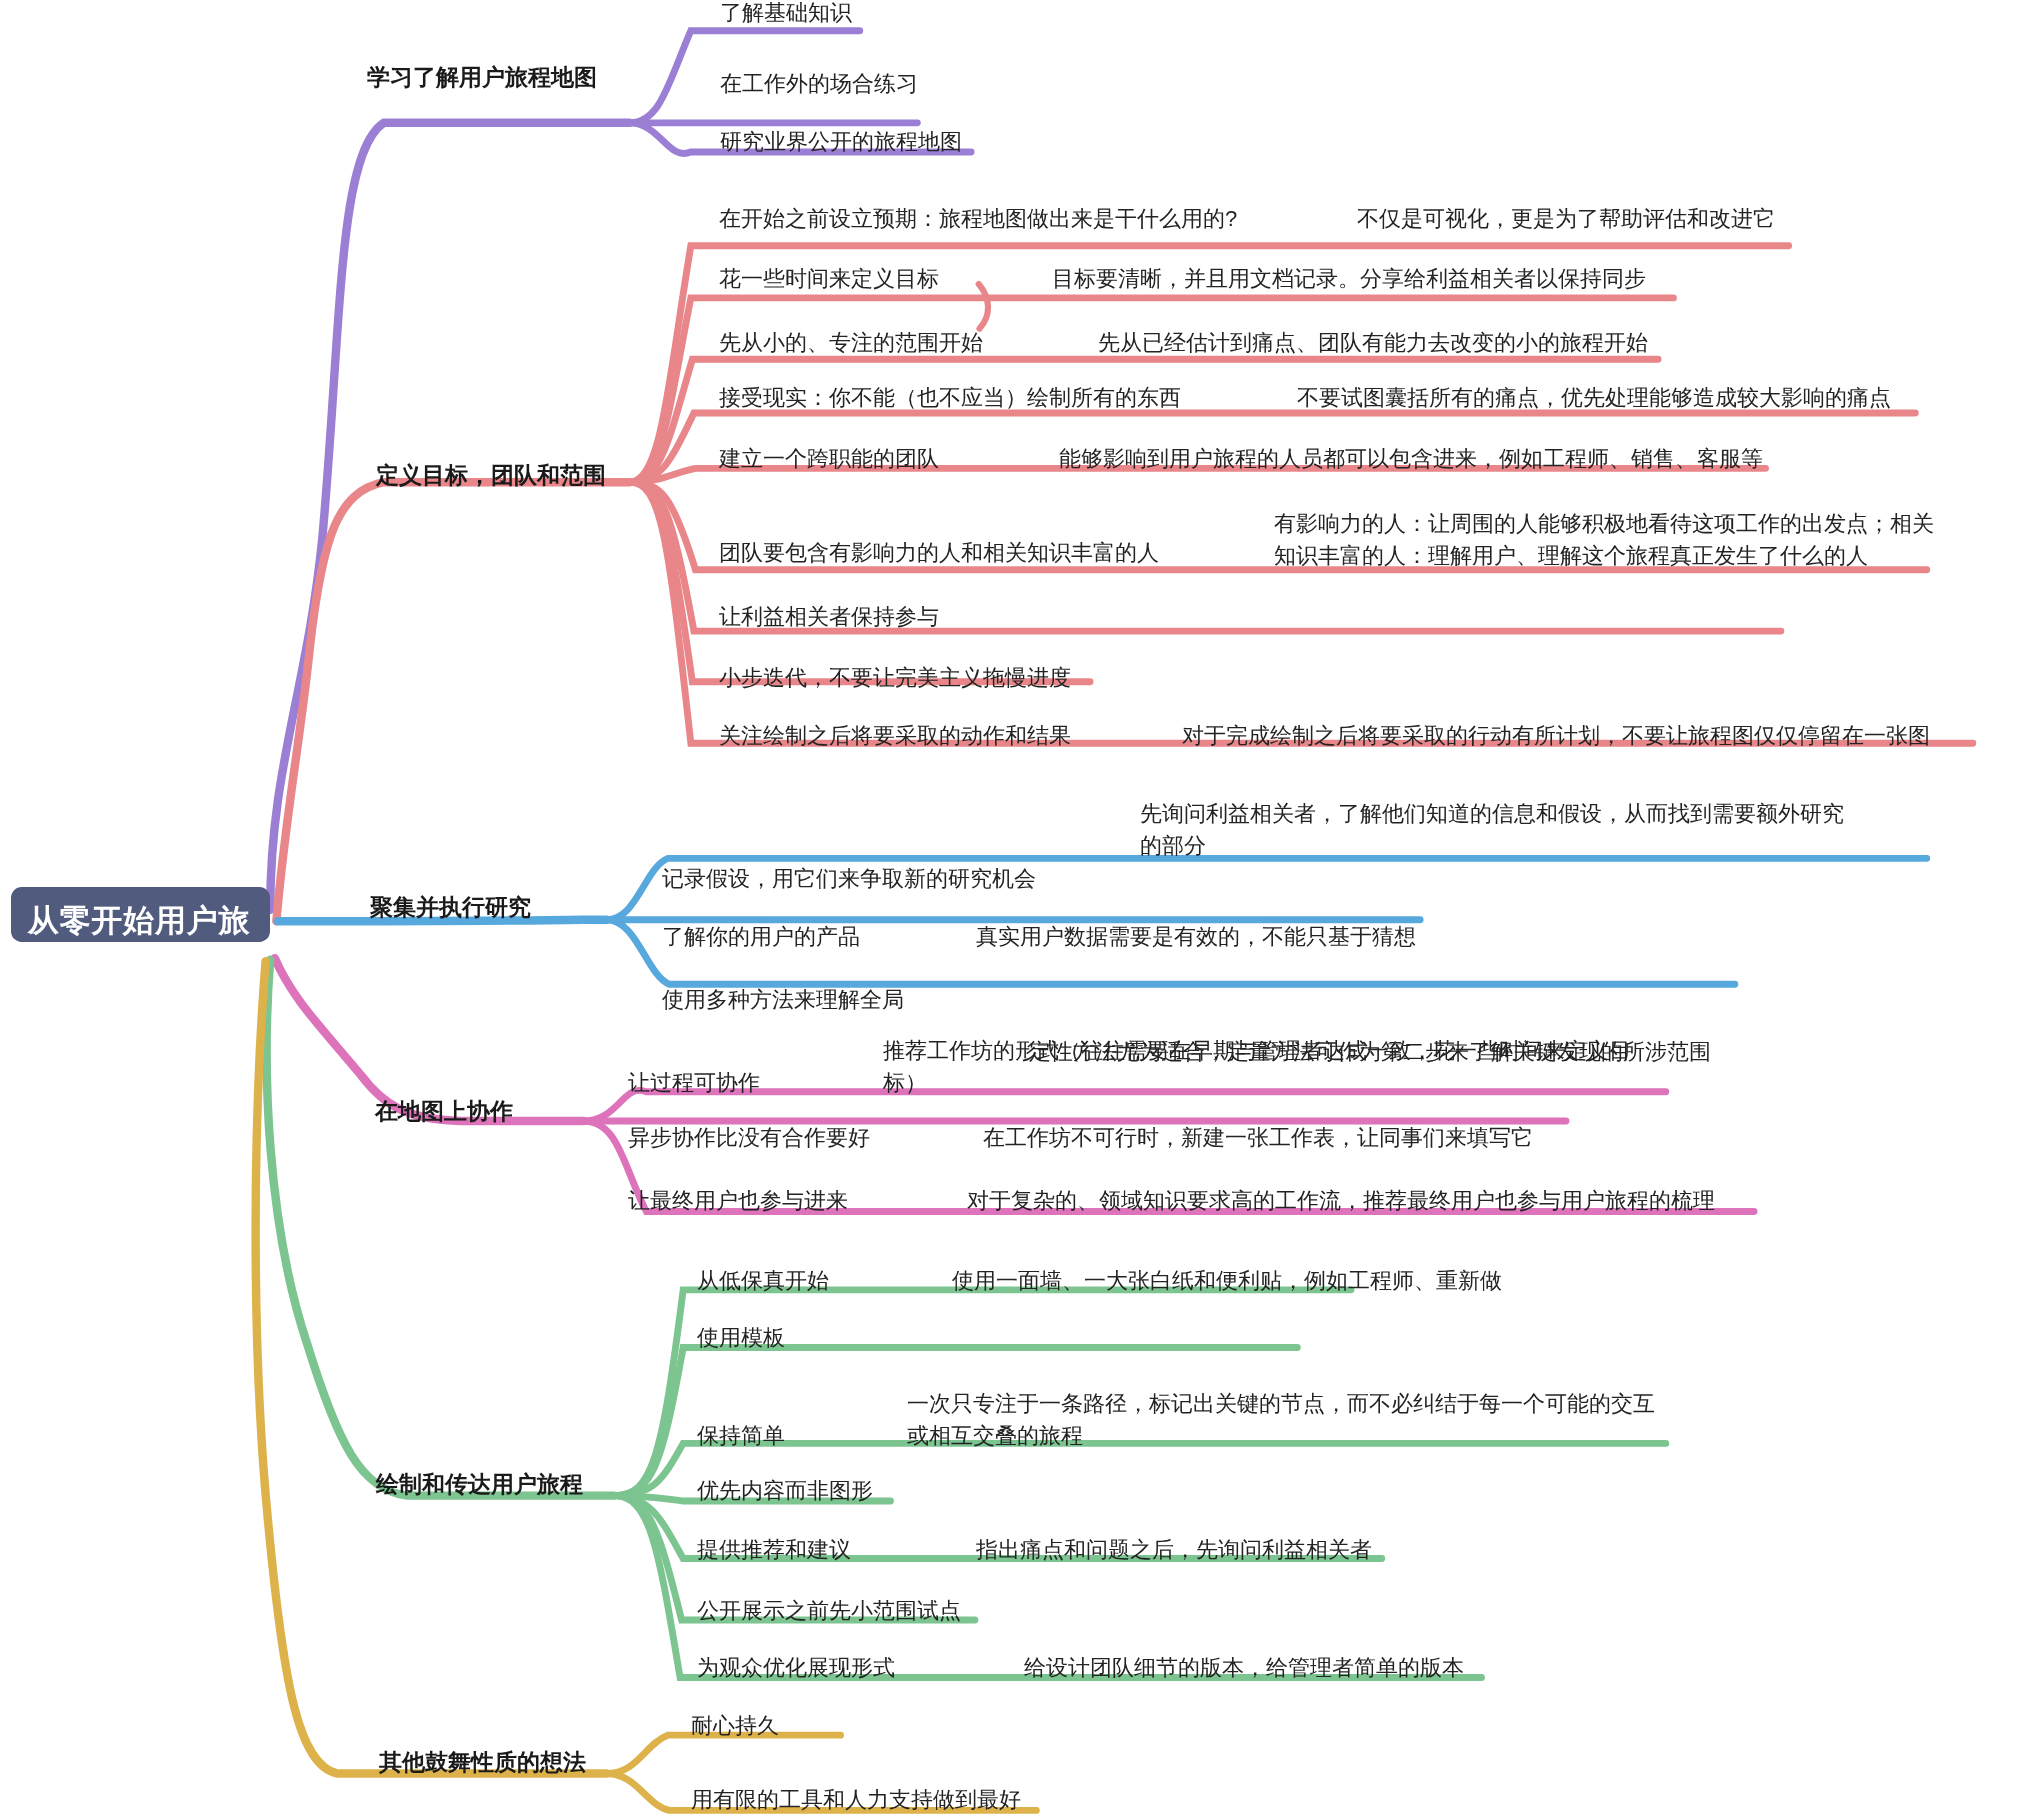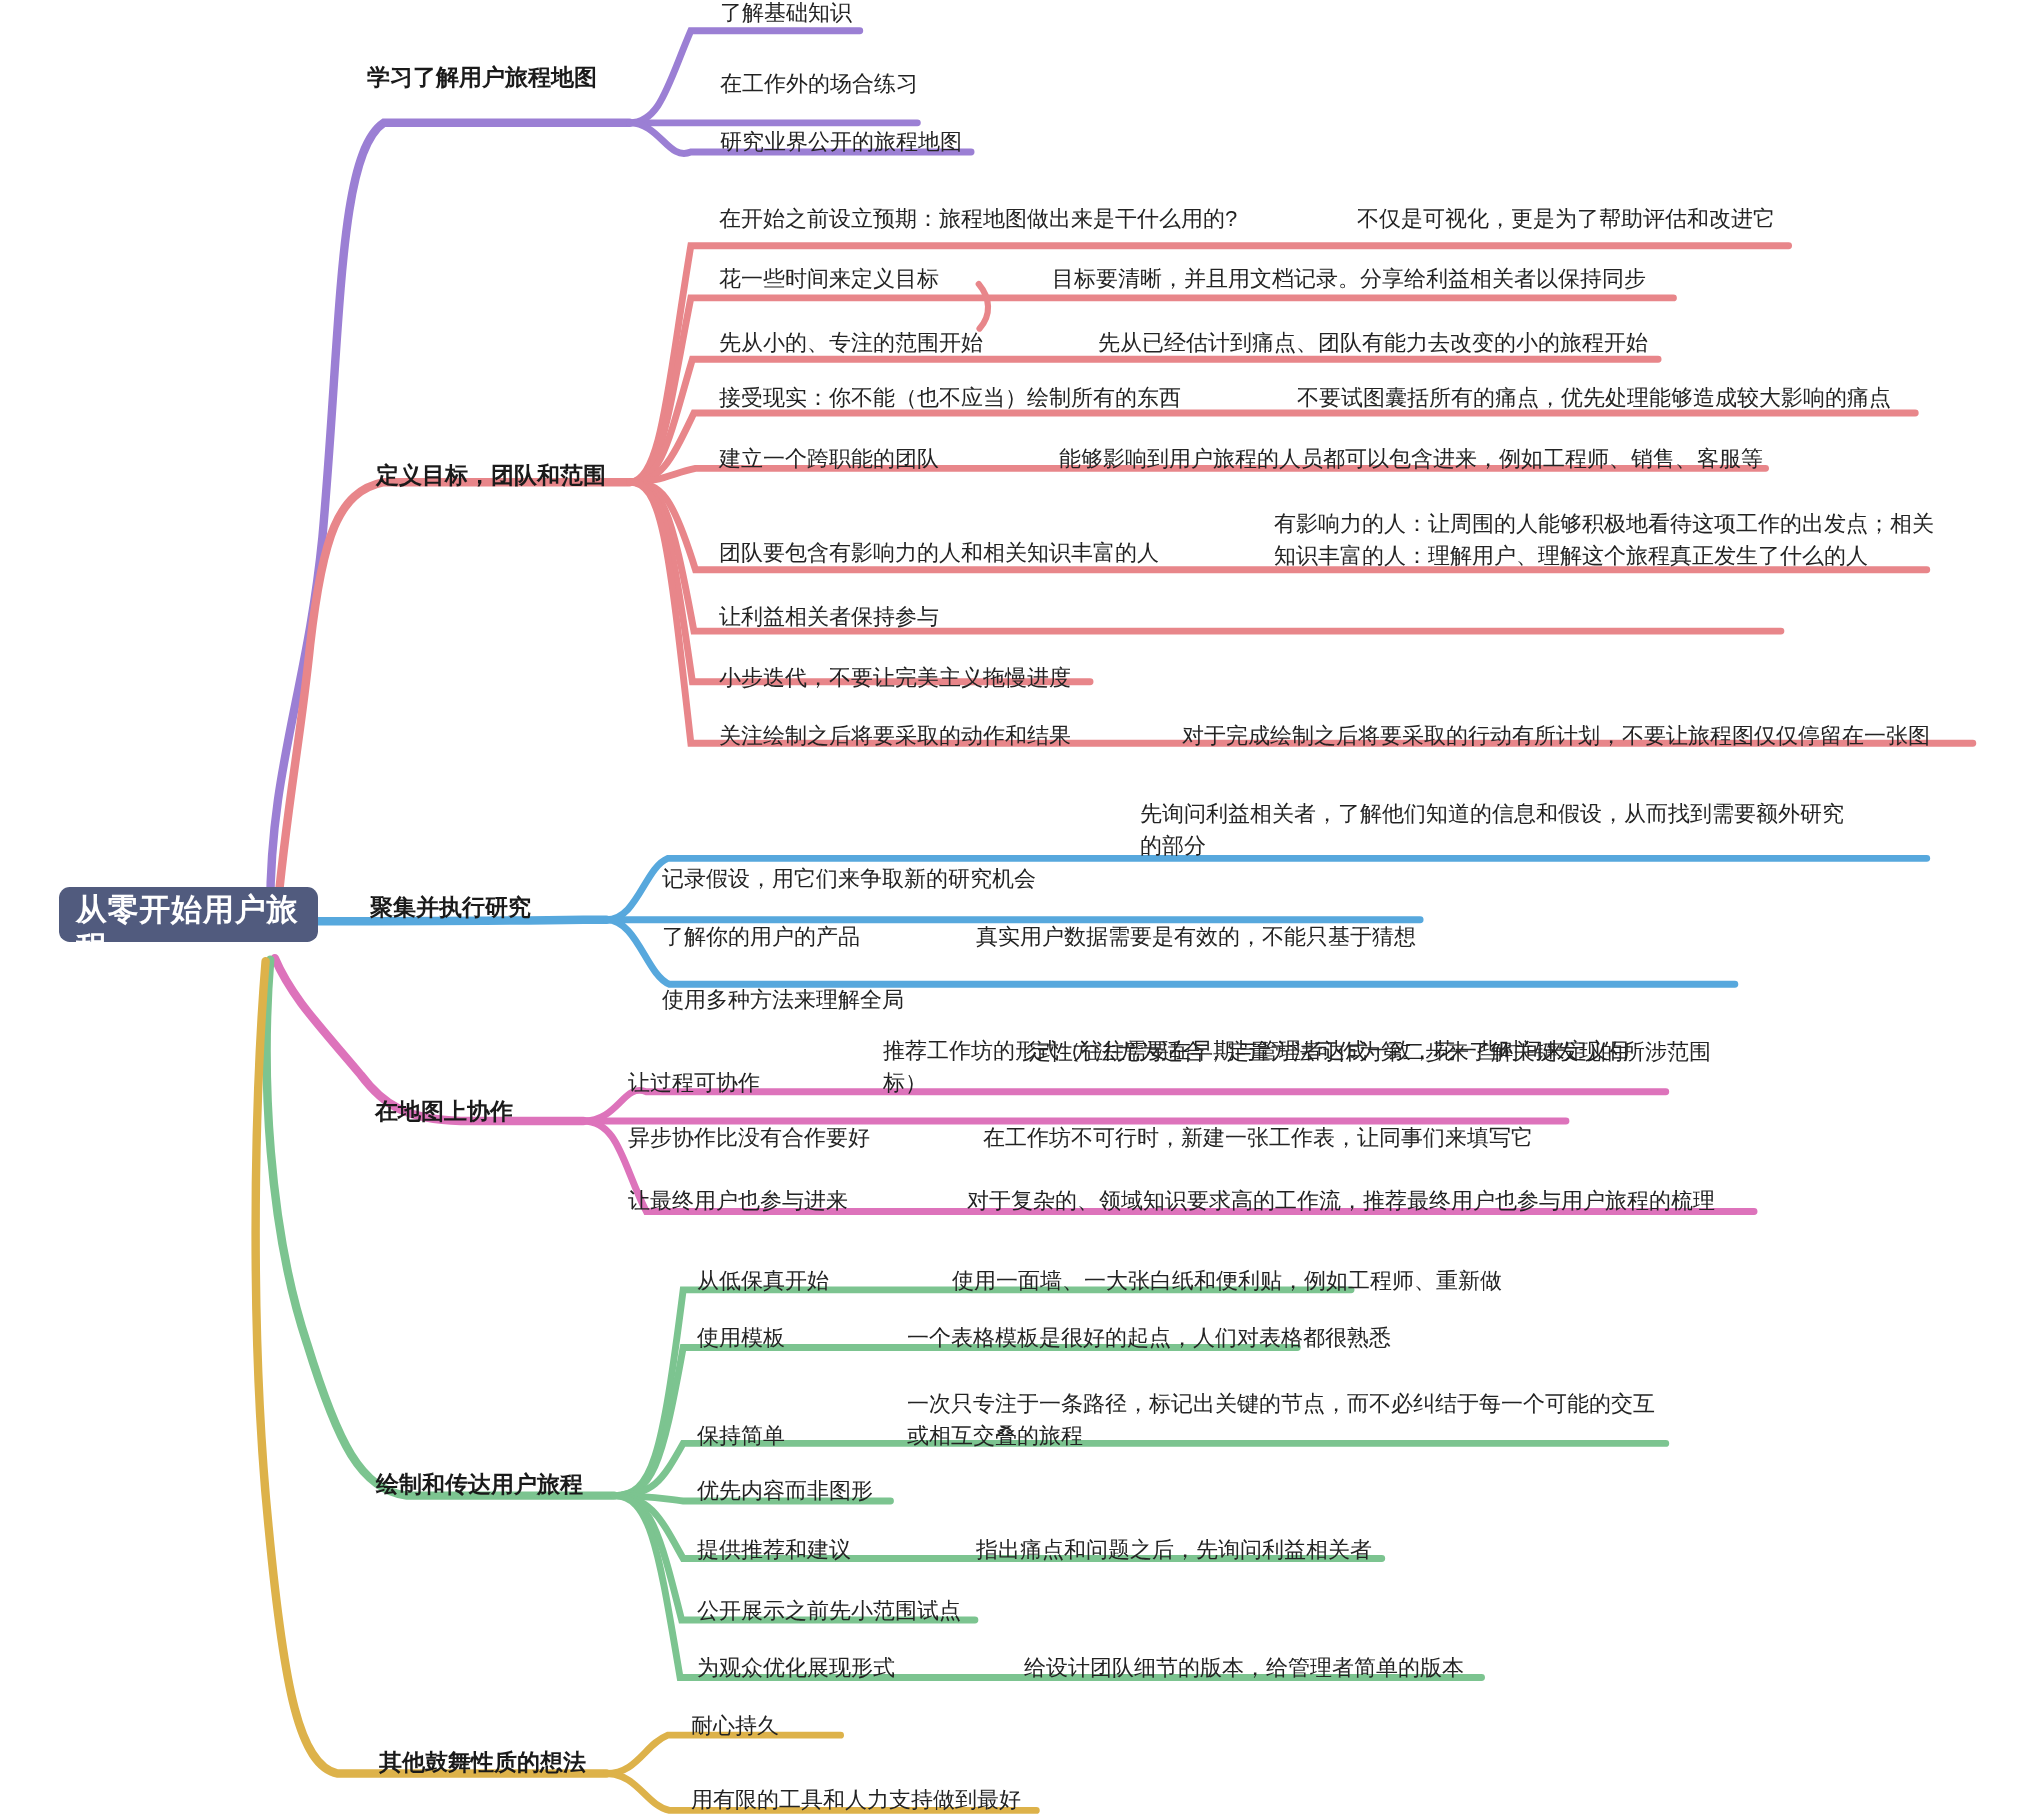--- a/index.html
+++ b/index.html
@@ -31,25 +31,24 @@
     white-space: nowrap;
     line-height: 1.45;
   }
   .root-node {
     position: absolute;
     background: #515b7e;
     color: #ffffff;
     font-weight: bold;
     font-size: 31px;
     border-radius: 10.7px;
-    padding: 4px 17px;
+    padding: 15px 17px;
     letter-spacing: 0.8px;
     box-sizing: border-box;
     line-height: 1.2;
-    margin-left: 48px;
   }
   .branch-label {
     font-weight: bold;
     font-size: 23px;
     color: #1a1a1a;
   }
   .topic {
     font-size: 22px;
     color: #232323;
     font-weight: normal;
@@ -169,21 +168,20 @@
 
   <div class="node topic" style="left:628px; top:1185px;">让最终用户也参与进来</div>
   <div class="node detail" style="left:967px; top:1185px;">对于复杂的、领域知识要求高的工作流，推荐最终用户也参与用户旅程的梳理</div>
 
   <div class="node branch-label" style="left:376px; top:1468px;">绘制和传达用户旅程</div>
 
   <div class="node topic" style="left:697px; top:1265px;">从低保真开始</div>
   <div class="node detail" style="left:952px; top:1265px;">使用一面墙、一大张白纸和便利贴，例如工程师、重新做</div>
 
   <div class="node topic" style="left:697px; top:1322px;">使用模板</div>
-  <div class="node detail" style="left:907px; top:1322px;">一个表格模板是很好的起点，人们对表格都很熟悉</div>
 
   <div class="node topic" style="left:697px; top:1420px;">保持简单</div>
   <div class="node detail wrap" style="left:907px; top:1388px; width:760px; white-space:normal;">一次只专注于一条路径，标记出关键的节点，而不必纠结于每一个可能的交互或相互交叠的旅程</div>
 
   <div class="node topic" style="left:697px; top:1475px;">优先内容而非图形</div>
 
   <div class="node topic" style="left:697px; top:1534px;">提供推荐和建议</div>
   <div class="node detail" style="left:976px; top:1534px;">指出痛点和问题之后，先询问利益相关者</div>
 
   <div class="node topic" style="left:697px; top:1595px;">公开展示之前先小范围试点</div>

